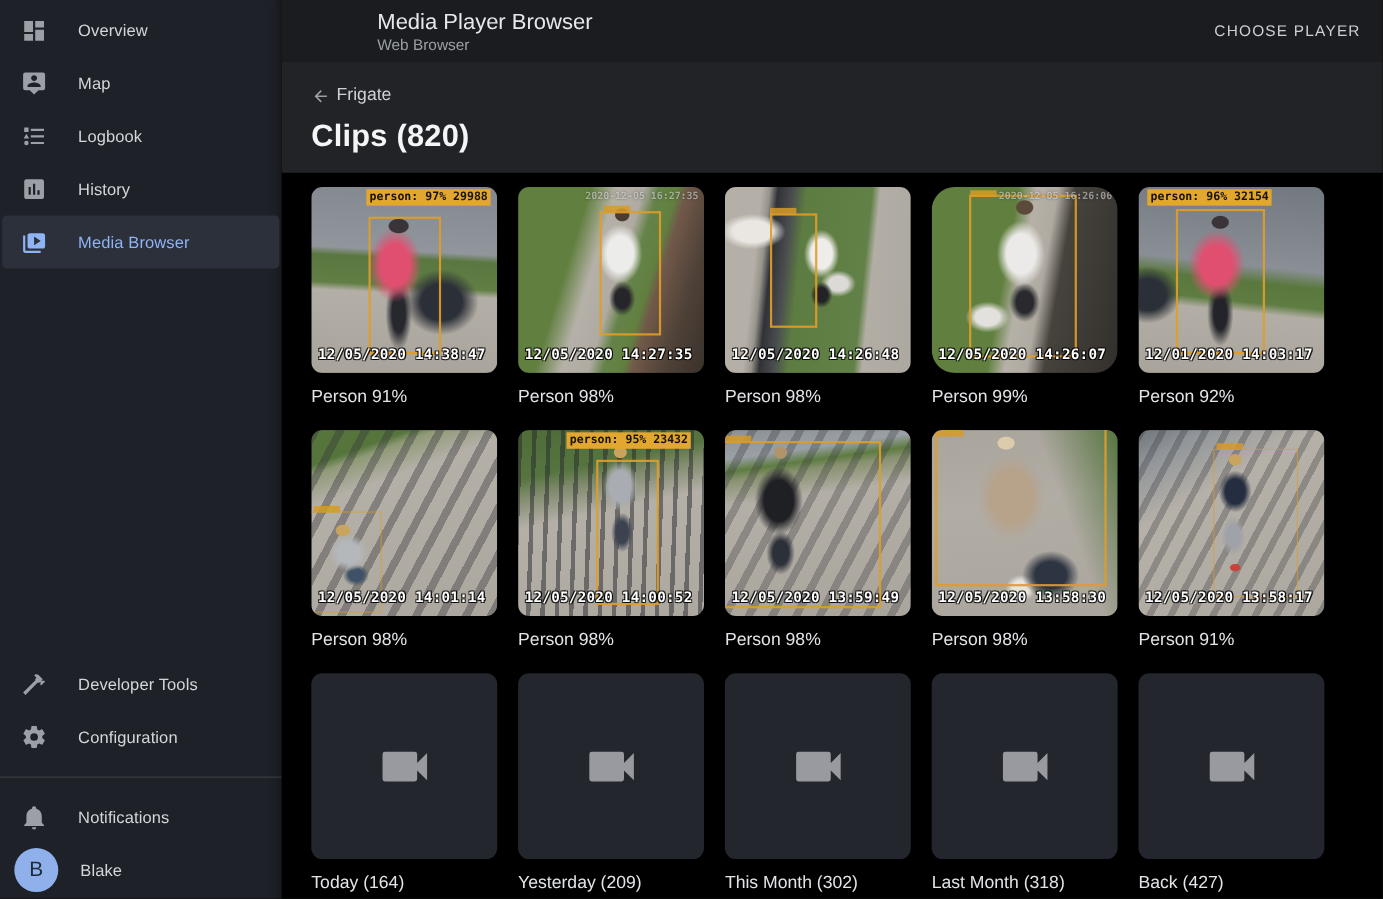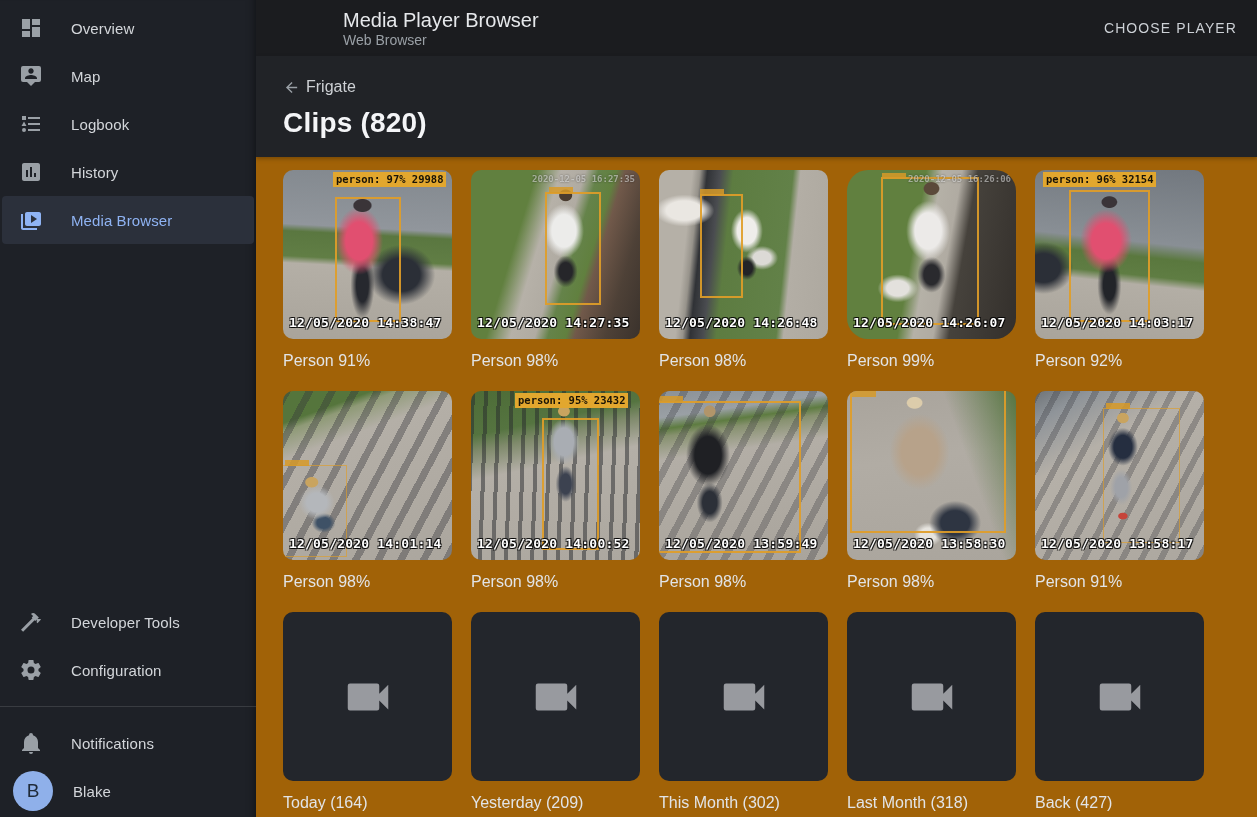--- a/index.html
+++ b/index.html
@@ -40,21 +40,21 @@
   .choose-player { background:none; border:none; color:#ccd0d5; font-size:14px; font-weight:500;
     letter-spacing:1.1px; font-family:"Liberation Sans", sans-serif; cursor:pointer; padding:10px 8px; }
 
   .content-header { height:101px; background:#212327; padding:22px 0 0 27px;
     box-shadow:0 2px 4px rgba(0,0,0,.25); position:relative; z-index:2; }
   .breadcrumb { display:inline-flex; align-items:center; gap:6px; cursor:pointer; }
   .breadcrumb svg { width:17px; height:17px; fill:#9aa0a6; }
   .breadcrumb .crumb { color:#ced1d5; font-size:16px; }
   .page-title { margin-top:7px; color:#f4f5f7; font-size:28px; font-weight:700; letter-spacing:.2px; }
 
-  .scroll-area { flex:1; background:#a16207; padding:13px 10px 0 27px; overflow:hidden; }
+  .scroll-area { flex:1; background:#000000; padding:13px 10px 0 27px; overflow:hidden; }
   .grid { display:grid; grid-template-columns:repeat(5,169px); column-gap:19px; row-gap:20px; }
 
   .card { width:169px; cursor:pointer; }
   .thumb { position:relative; width:169px; height:169px; border-radius:10px; overflow:hidden; background:#23262c; }
   .caption { margin-top:12px; color:#e2e4e7; font-size:16px; line-height:20px; font-weight:400; }
 
   .osd-ts { position:absolute; left:6px; bottom:9px; color:#fff; font-family:"DejaVu Sans Mono", monospace;
     font-size:13px; font-weight:700; letter-spacing:.2px; white-space:nowrap;
     text-shadow:-1px -1px 0 rgba(0,0,0,.8), 1px -1px 0 rgba(0,0,0,.8), -1px 1px 0 rgba(0,0,0,.8), 1px 1px 0 rgba(0,0,0,.8); }
   .osd-corner { position:absolute; top:4px; right:5px; color:rgba(255,255,255,.5); font-family:"DejaVu Sans Mono", monospace;
@@ -280,21 +280,21 @@
             <div class="osd-corner">2020-12-05 16:26:06</div>
             <div class="osd-ts">12/05/2020 14:26:07</div>
           </div>
           <div class="caption">Person 99%</div>
         </div>
 
         <div class="card c4">
           <div class="thumb scene-4">
             <div class="bbox"></div>
             <div class="chip">person: 96% 32154</div>
-            <div class="osd-ts">12/05/2020 14:03:17</div>
+            <div class="osd-ts">12/01/2020 14:03:17</div>
           </div>
           <div class="caption">Person 92%</div>
         </div>
 
         <div class="card c5">
           <div class="thumb scene-5">
             <div class="bbox"></div>
             <div class="mini-chip"></div>
             <div class="osd-ts">12/05/2020 14:01:14</div>
           </div>

